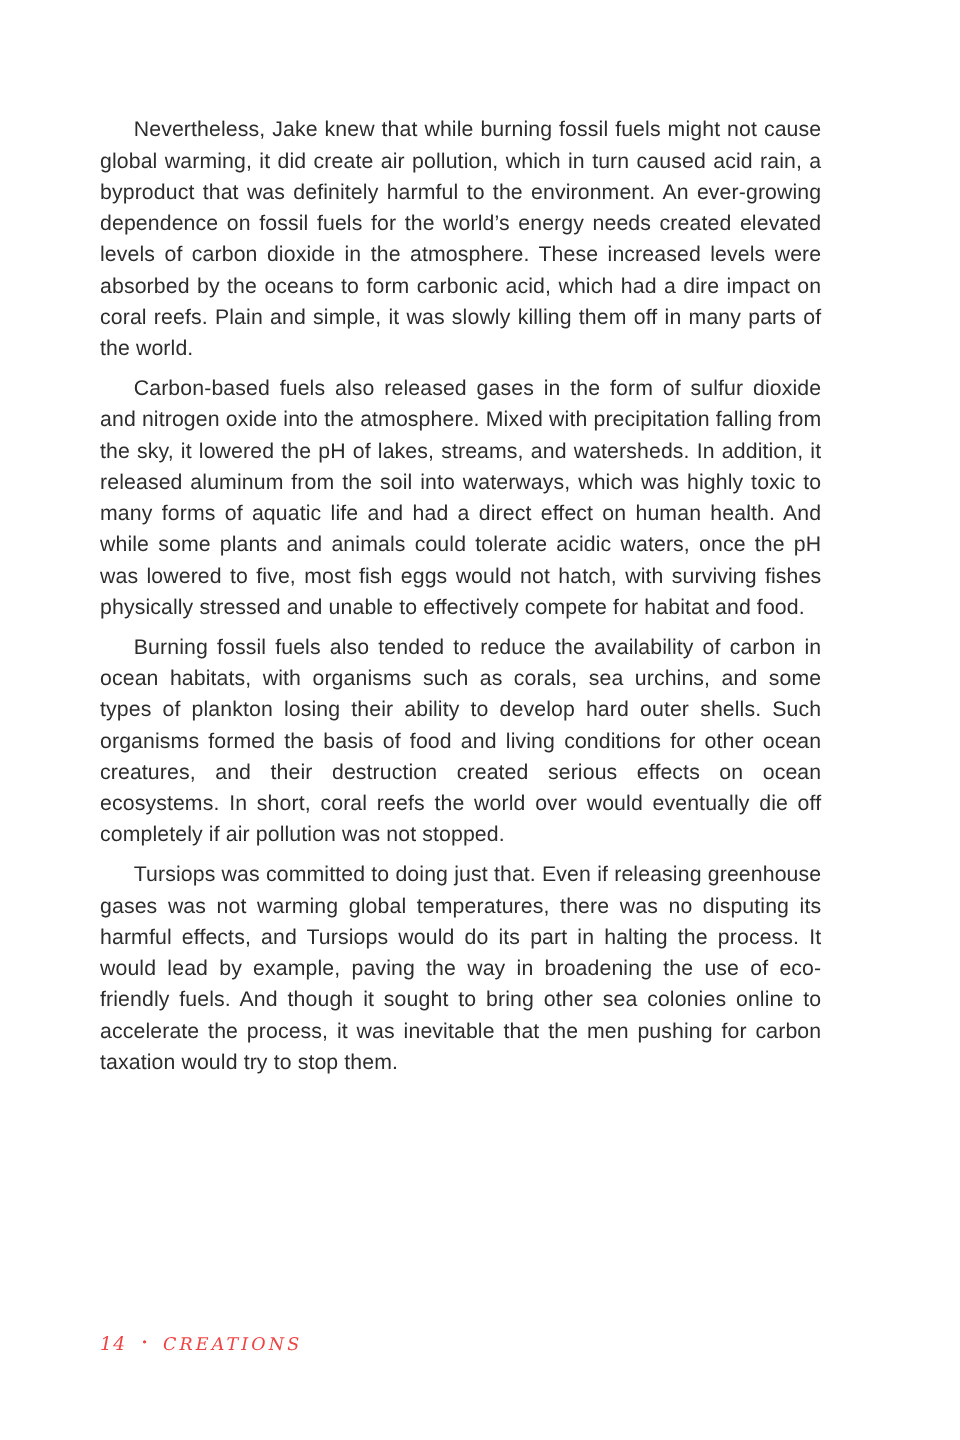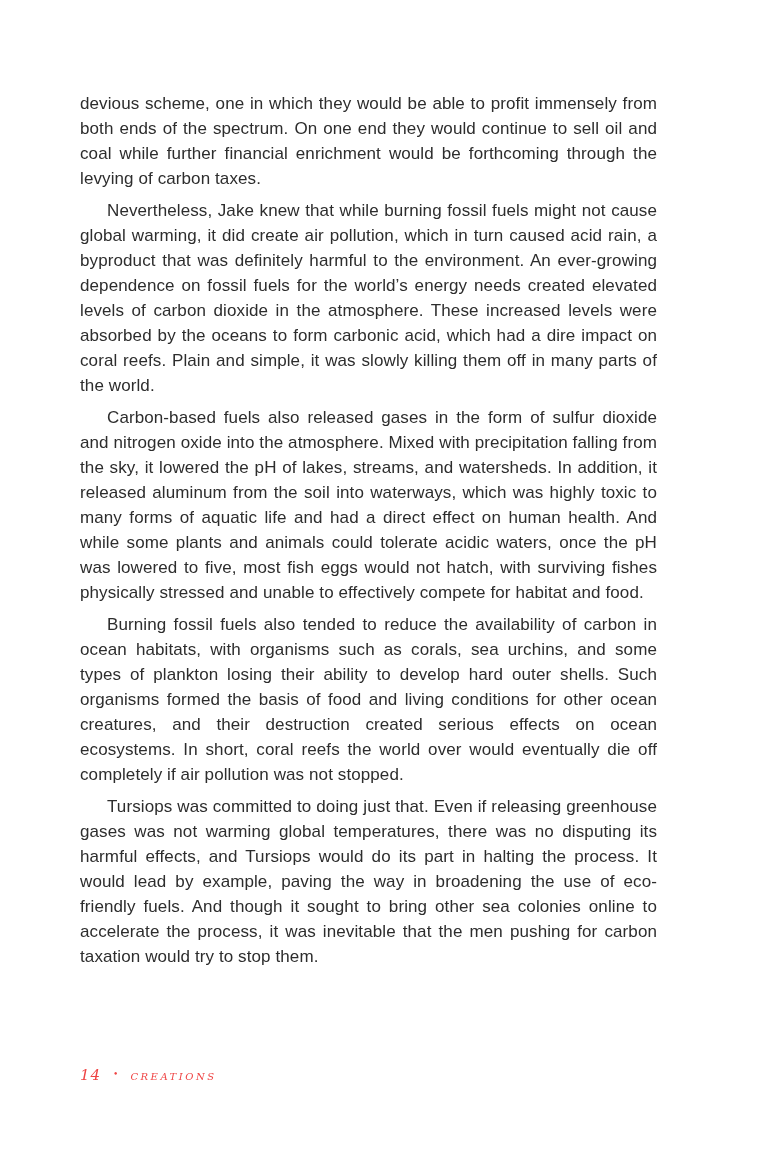--- a/index.html
+++ b/index.html
@@ -50,29 +50,28 @@
   }
   .page-number {
     font-size: 15px;
     letter-spacing: 1px;
   }
   .footer-separator {
     font-size: 9px;
     transform: translateY(-3px);
   }
   .book-title {
-    font-size: 10px;
+    font-size: 14px;
     letter-spacing: 2.5px;
   }
 </style>
 </head>
 <body>
 
 <main class="body-text">
-  <p class="no-indent">devious scheme, one in which they would be able to profit immensely from both ends of the spectrum. On one end they would continue to sell oil and coal while further financial enrichment would be forthcoming through the levying of carbon taxes.</p>
   <p>Nevertheless, Jake knew that while burning fossil fuels might not cause global warming, it did create air pollution, which in turn caused acid rain, a byproduct that was definitely harmful to the environment. An ever-growing dependence on fossil fuels for the world’s energy needs created elevated levels of carbon dioxide in the atmosphere. These increased levels were absorbed by the oceans to form carbonic acid, which had a dire impact on coral reefs. Plain and simple, it was slowly killing them off in many parts of the world.</p>
   <p>Carbon-based fuels also released gases in the form of sulfur dioxide and nitrogen oxide into the atmosphere. Mixed with precipitation falling from the sky, it lowered the pH of lakes, streams, and watersheds. In addition, it released aluminum from the soil into waterways, which was highly toxic to many forms of aquatic life and had a direct effect on human health. And while some plants and animals could tolerate acidic waters, once the pH was lowered to five, most fish eggs would not hatch, with surviving fishes physically stressed and unable to effectively compete for habitat and food.</p>
   <p>Burning fossil fuels also tended to reduce the availability of carbon in ocean habitats, with organisms such as corals, sea urchins, and some types of plankton losing their ability to develop hard outer shells. Such organisms formed the basis of food and living conditions for other ocean creatures, and their destruction created serious effects on ocean ecosystems. In short, coral reefs the world over would eventually die off completely if air pollution was not stopped.</p>
   <p>Tursiops was committed to doing just that. Even if releasing greenhouse gases was not warming global temperatures, there was no disputing its harmful effects, and Tursiops would do its part in halting the process. It would lead by example, paving the way in broadening the use of eco-friendly fuels. And though it sought to bring other sea colonies online to accelerate the process, it was inevitable that the men pushing for carbon taxation would try to stop them.</p>
 </main>
 
 <footer class="page-footer">
   <span class="page-number">14</span>
   <span class="footer-separator">•</span>
   <span class="book-title">CREATIONS</span>

